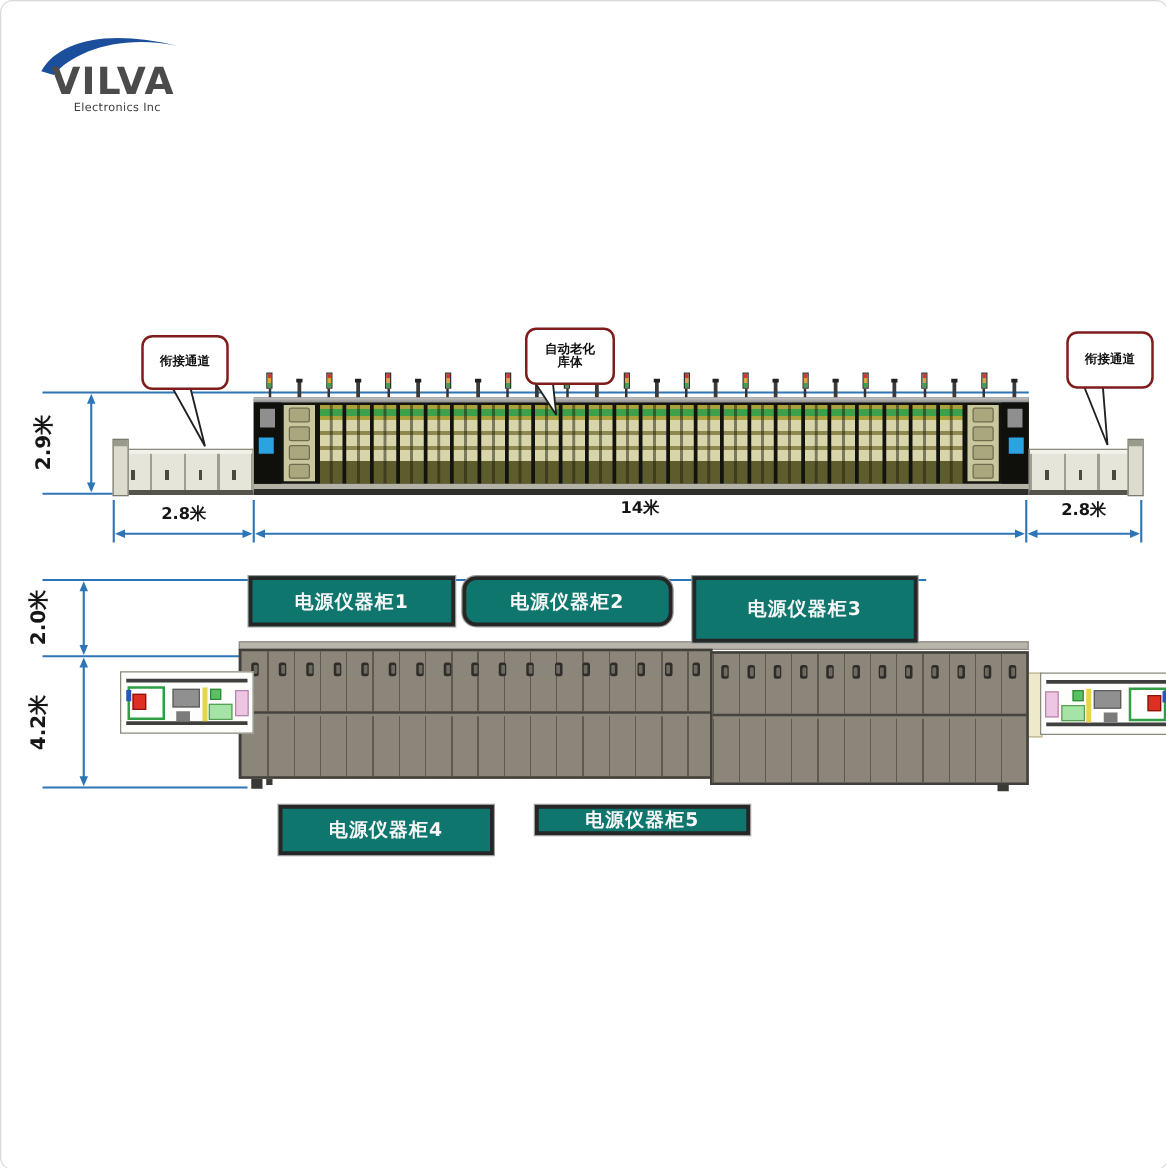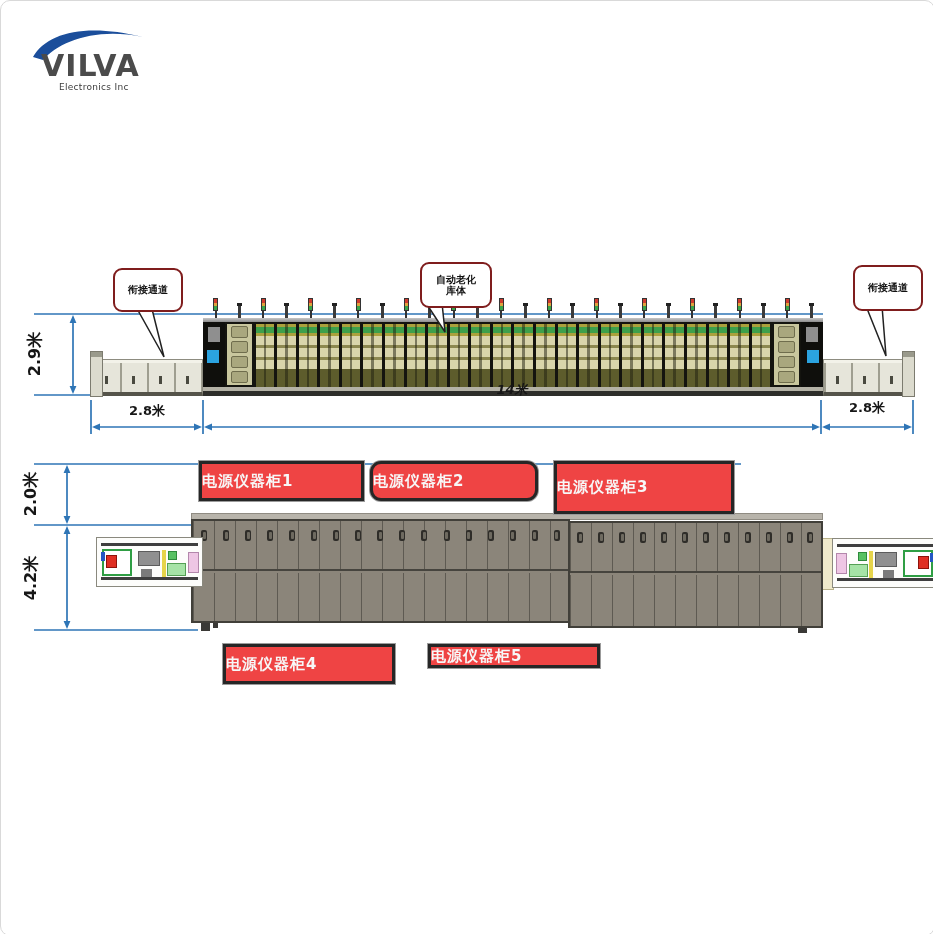--- a/index.html
+++ b/index.html
@@ -90,22 +90,22 @@
   .mb.blue{left:4px;top:14px;width:4px;height:9px;background:#2456c4;}
   .mb.red{left:9px;top:17px;width:11px;height:13px;background:#df2f23;border:1px solid #8d130c;}
   .mb.gblock{left:41px;top:13px;width:22px;height:15px;background:#909090;border:1px solid #5c5c5c;}
   .mb.gsmall{left:44px;top:31px;width:11px;height:8px;background:#7b7b7b;}
   .mb.ystrip{left:65px;top:12px;width:4px;height:27px;background:#e6d44a;}
   .mb.green2{left:71px;top:13px;width:9px;height:9px;background:#58c162;border:1px solid #2e8a3a;}
   .mb.pgreen{left:70px;top:25px;width:19px;height:13px;background:#a6e3a6;border:1px solid #55a055;}
   .mb.pink{left:91px;top:14px;width:11px;height:21px;background:#eec6e4;border:1px solid #b387ab;}
 
   
-  .labelbox{position:absolute;background:#ef4444;border:3px solid #262626;box-shadow:0 0 0 1px #9b9b9b;
-    box-sizing:border-box;z-index:4;display:flex;align-items:center;
+  .labelbox{position:absolute;background:#0f766e;border:3px solid #262626;box-shadow:0 0 0 1px #9b9b9b;
+    box-sizing:border-box;z-index:4;display:flex;align-items:center;justify-content:center;
     color:#f7f7f7;font-size:15px;font-weight:600;letter-spacing:1px;}
   .lb1{left:198px;top:460px;width:165px;height:40px;}
   .lb2{left:369px;top:460px;width:168px;height:40px;border-radius:11px;}
   .lb3{left:553px;top:460px;width:180px;height:53px;}
   .lb4{left:222px;top:643px;width:172px;height:40px;}
   .lb5{left:427px;top:643px;width:172px;height:24px;}
 
   
   .callout{position:absolute;background:#fff;border:2px solid #7f1d1d;border-radius:9px;z-index:6;
     display:flex;align-items:center;justify-content:center;text-align:center;font-weight:700;
@@ -115,21 +115,21 @@
   .c-center{left:419px;top:261px;width:68px;height:42px;}
   .c-right{left:852px;top:264px;width:66px;height:42px;}
 
   
   .dim{position:absolute;z-index:6;color:#161616;font-weight:700;font-size:13px;text-align:center;}
   .dim.v{width:64px;height:20px;transform:rotate(-90deg);transform-origin:center;font-size:16px;}
   .d29{left:2px;top:343px;}
   .d20{left:-2px;top:483px;}
   .d42{left:-2px;top:567px;}
   .dwl{left:106px;top:401px;width:80px;}
-  .dwc{left:471px;top:380px;width:80px;font-style:italic;}
+  .dwc{left:471px;top:396px;width:80px;}
   .dwr{left:826px;top:398px;width:80px;}
 </style>
 </head>
 <body>
 
 <div class="canvas">
 
   <div class="logo">
     <svg width="118" height="36" viewBox="0 0 118 36">
       <path d="M2,32 C16,7 56,-2 112,12 C66,2 28,16 12,35 Z" fill="#1b4e9b"></path>

